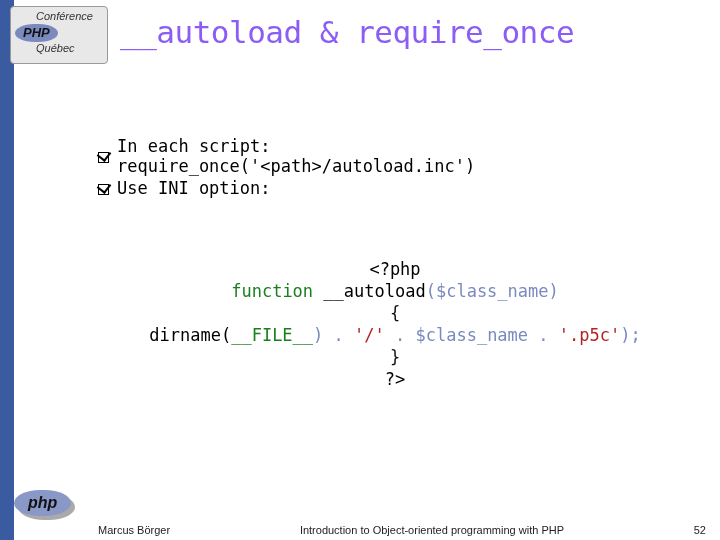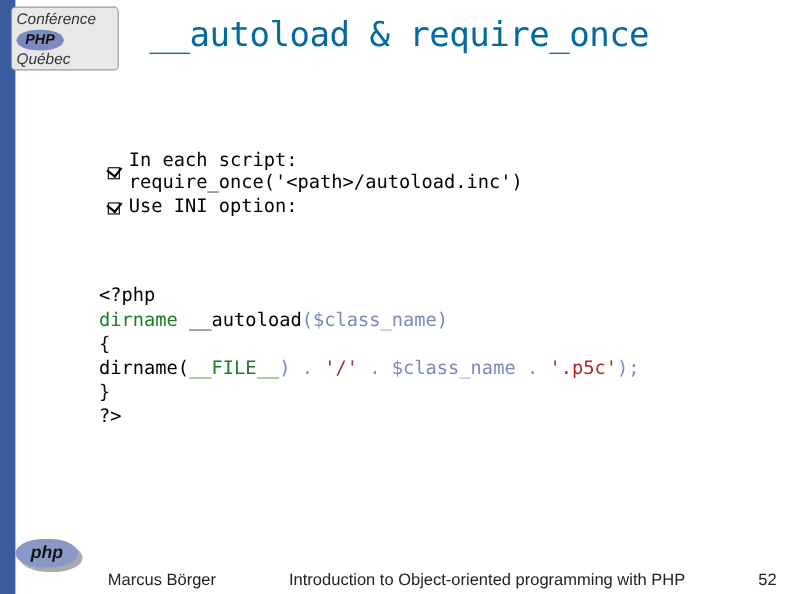--- a/index.html
+++ b/index.html
@@ -24,22 +24,23 @@
     border: 1px solid #999;
     border-radius: 4px;
     background: #e8e8e8;
     font-size: 8px;
     line-height: 1.1;
     padding: 3px 4px;
     color: #333;
   }
   .logo-top .conf {
     font-family: Arial, sans-serif;
-    font-size: 14px;
+    font-size: 11px;
     font-style: italic;
+    margin-left: 21px;
   }
   .logo-top .php-badge {
     display: inline-block;
     background: #7a8abf;
     color: #111;
     border-radius: 50% / 55%;
     padding: 2px 8px;
     font-weight: bold;
     font-style: italic;
     font-size: 13px;
@@ -58,25 +59,25 @@
     padding: 4px 14px;
     font-weight: bold;
     font-style: italic;
     font-size: 16px;
     font-family: Arial, sans-serif;
     box-shadow: 4px 4px 0 #aaa;
   }
   .title {
     position: absolute;
     top: 14px;
-    left: 136px;
+    left: 120px;
     right: 20px;
     font-size: 31px;
     letter-spacing: -0.5px;
-    color: #0369a1;
+    color: #8b5cf6;
   }
   .content {
     position: absolute;
     top: 130px;
     left: 28px;
     right: 20px;
   }
   .check {
     display: inline-block;
     width: 14px; height: 14px;
@@ -122,34 +123,35 @@
     display: flex;
     align-items: center;
     margin-bottom: 2px;
   }
   .sub-points .row .bullet-icon { margin-top: 2px; margin-right: 8px; flex-shrink:0; }
   .code-block {
     margin-left: 62px;
     margin-top: 60px;
     font-size: 17px;
     line-height: 1.3;
+    text-align: center;
   }
   .code-block .kw { color: #1a7f1f; }
   .code-block .op { color: #7a8abf; }
   .code-block .str { color: #b32424; }
   .code-block .brace { color: #111; }
   .footer {
     position: absolute;
     bottom: 4px;
     left: 98px;
     right: 14px;
     display: flex;
     justify-content: space-between;
     font-family: Arial, sans-serif;
-    font-size: 15px;
+    font-size: 11px;
     color: #222;
     gap: 36px;
   }
 </style>
 </head>
 <body>
 
 <div class="sidebar"></div>
 
 <div class="logo-top">
@@ -175,21 +177,21 @@
       <span class="check sm bullet-icon"></span>
       <div>
         <span>Use INI option:</span><br>
       </div>
     </div>
   </div>
 
   <div class="code-block">
     <div>&lt;?php</div>
     <div>
-      <span class="kw">dirname </span><span>__autoload</span><span class="op">(</span><span class="op">$class_name</span><span class="op">)</span>
+      <span class="kw">function </span><span>__autoload</span><span class="op">(</span><span class="op">$class_name</span><span class="op">)</span>
     </div>
     <div class="brace">{</div>
     <div>
       <span>        dirname(</span><span class="kw">__FILE__</span><span class="op">)</span><span class="op"> . </span><span class="str">'/'</span><span class="op"> . </span><span class="op">$class_name</span><span class="op"> . </span><span class="str">'.p5c'</span><span class="op">);</span>
     </div>
     <div class="brace">}</div>
     <div>?&gt;</div>
   </div>
 </div>
 

